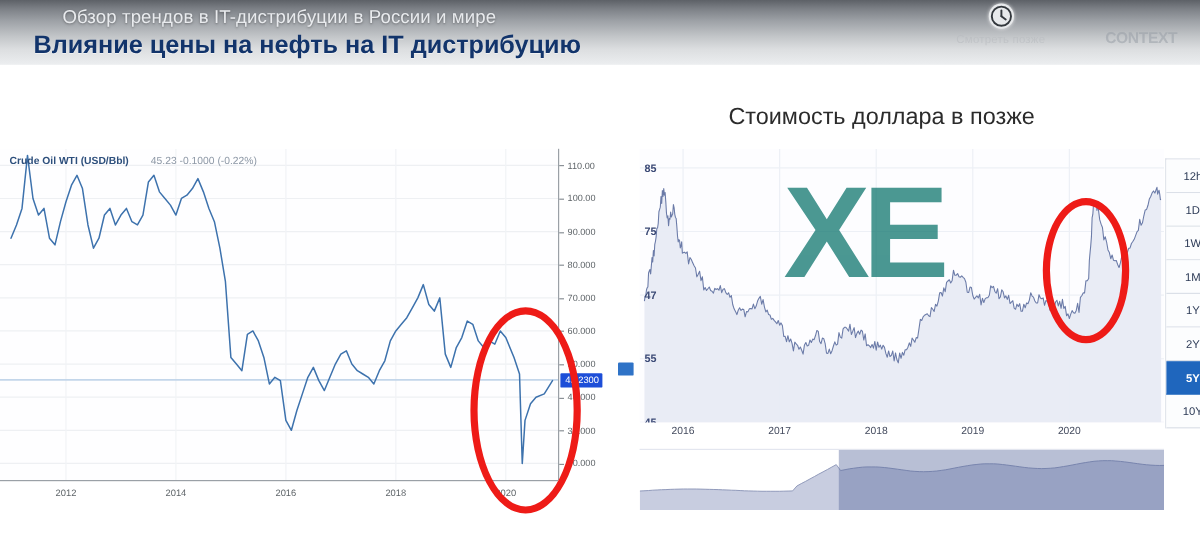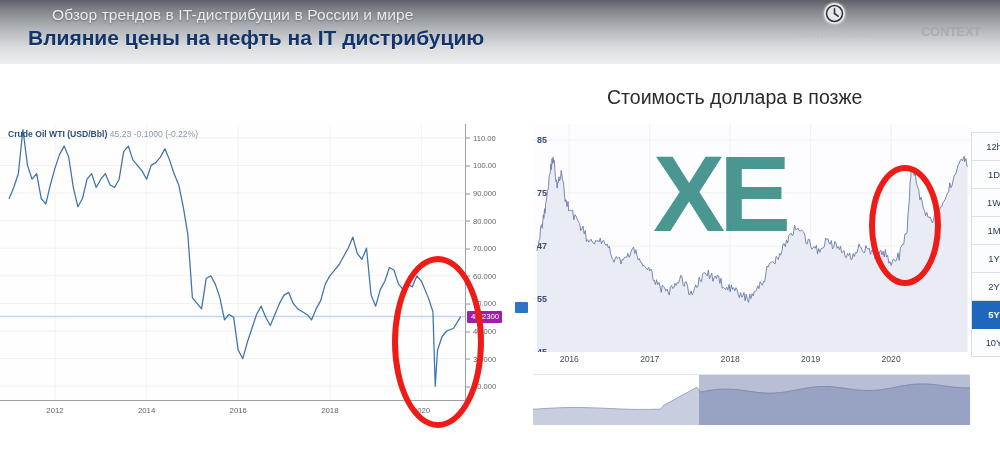--- a/index.html
+++ b/index.html
@@ -5,21 +5,21 @@
   html,body{margin:0;padding:0;}
   body{
     width:1000px;height:453px;overflow:hidden;
     background:#ffffff;
     font-family:"Liberation Sans","DejaVu Sans",sans-serif;
   }
   #stage{position:relative;width:1000px;height:453px;overflow:hidden;background:#fff;}
 
   
   #yt-header{
-    position:absolute;left:0;top:0;width:1000px;height:64px;
+    position:absolute;left:0;top:0;width:1000px;height:54px;
     background:linear-gradient(to bottom,#5d6167 0%,#7d8187 14%,#9da1a6 32%,#c2c5c8 56%,#dcdee0 76%,#eceef0 100%);
     overflow:hidden;
   }
   #yt-video-title{
     position:absolute;left:52px;top:6px;
     font-size:15.5px;color:#e9ebee;letter-spacing:.1px;
     text-shadow:0 1px 2px rgba(0,0,0,.35);white-space:nowrap;
   }
   #yt-watch-later{
     position:absolute;right:118px;top:3px;width:96px;height:44px;
@@ -68,36 +68,36 @@
     background:#ffffff;
   }
   #left-plot{
     position:absolute;left:0;top:0;width:465px;height:276px;
     background:#fefeff;overflow:hidden;
   }
   #left-legend{
     position:absolute;left:8px;top:5px;font-size:8.6px;white-space:nowrap;z-index:5;
   }
   #left-legend .lg-name{color:#2d4f7c;font-weight:bold;}
-  #left-legend .lg-price{color:#8d98a6;}
+  #left-legend .lg-price{color:#8d98a6;margin-left:16px;}
   #left-legend .lg-chg{color:#8d98a6;}
   #left-yaxis{
     position:absolute;left:465px;top:0;width:45px;height:276px;
     border-left:1px solid #9aa0a6;
   }
   .y-tick{
     position:absolute;left:0;font-size:7.6px;color:#5e6468;white-space:nowrap;
     transform:translateY(-50%);padding-left:7px;
   }
   .y-tick::before{
     content:"";position:absolute;left:0;top:50%;width:4px;height:1px;background:#8b9197;
   }
   #y-current{
     position:absolute;left:1px;transform:translateY(-50%);
-    background:#a21caf;color:#fff;font-size:7.8px;padding:1.5px 3px 1.5px 4px;
+    background:#1d4ed8;color:#fff;font-size:7.8px;padding:1.5px 3px 1.5px 4px;
     white-space:nowrap;border-radius:1px;
   }
   #left-xaxis{
     position:absolute;left:0;top:276px;width:465px;height:22px;
     border-top:1px solid #9aa0a6;
   }
   .x-tick{
     position:absolute;top:5px;font-size:7.8px;color:#5e6468;transform:translateX(-50%);
     white-space:nowrap;
   }

